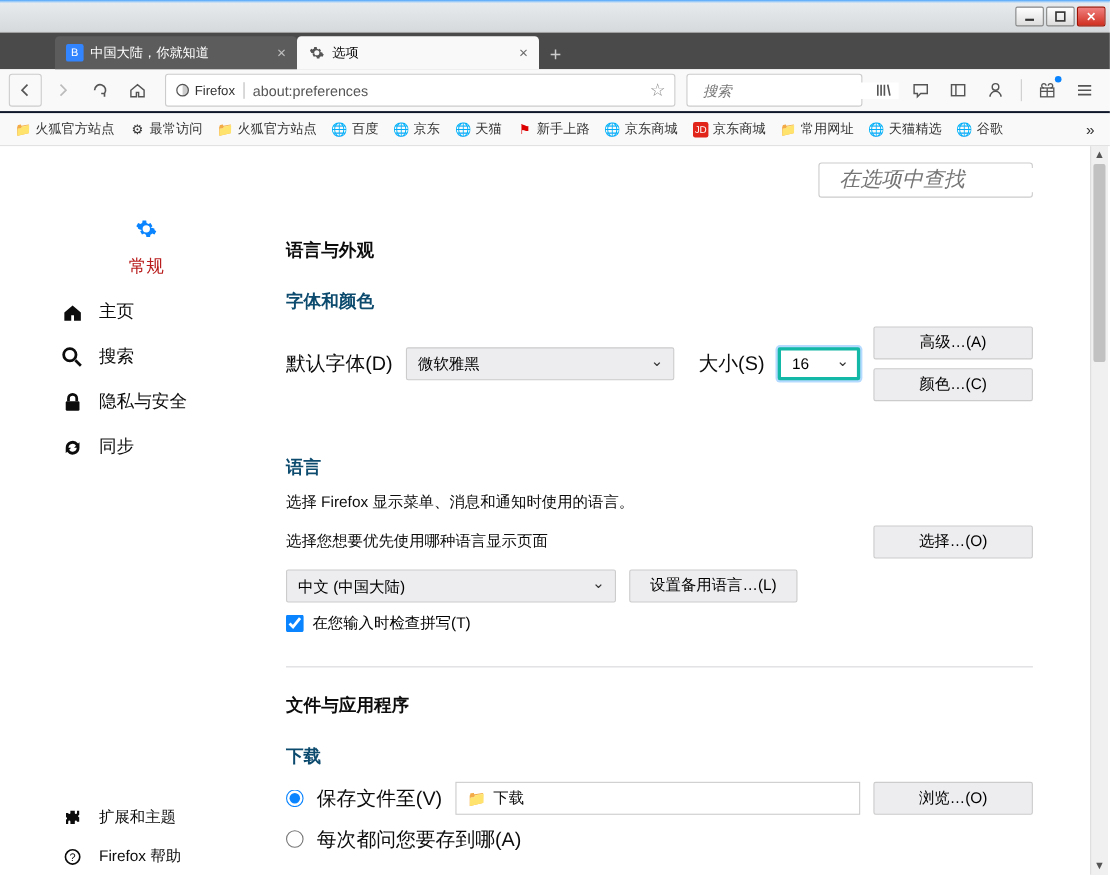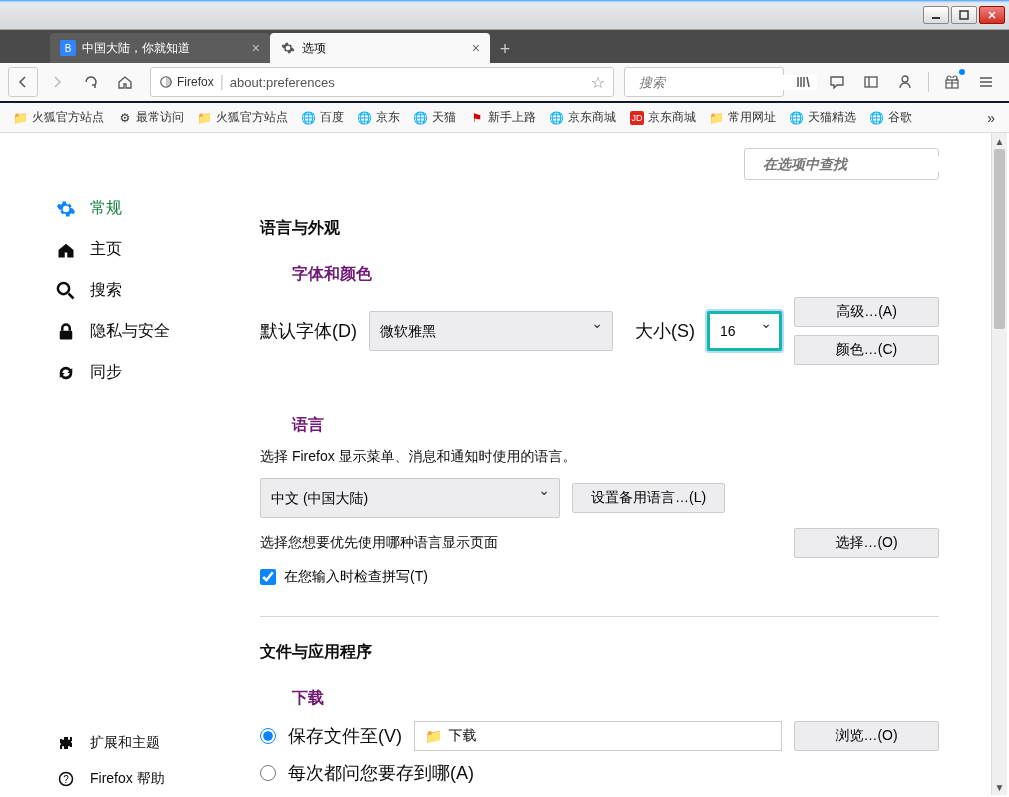--- a/index.html
+++ b/index.html
@@ -33,36 +33,36 @@
 
 .bookmarkbar { height: 30px; background: #f9f9fa; display: flex; align-items: center; padding: 0 8px; gap: 2px; border-bottom: 1px solid #ddd; font-size: 12px; color: #333; }
 .bm-item { display: flex; align-items: center; gap: 4px; padding: 3px 6px; cursor: pointer; border-radius: 2px; white-space: nowrap; }
 .bm-icon { width: 14px; height: 14px; display: inline-flex; align-items: center; justify-content: center; }
 .bm-overflow { margin-left: auto; font-size: 14px; padding: 3px 6px; cursor: pointer; }
 
 
 .content { position: absolute; top: 133px; left: 0; right: 0; bottom: 0; display: flex; background: #fff; }
 .sidebar { width: 240px; padding-top: 55px; }
 .sidebar-item { display: flex; align-items: center; gap: 14px; padding: 10px 30px 10px 56px; font-size: 16px; color: #0c0c0d; cursor: pointer; }
-.sidebar-item.active { color: #15803d; }
+.sidebar-item.active { color: #b91c1c; flex-direction: column; }
 .sidebar-item.bottom { font-size: 14px; padding: 8px 30px 8px 56px; }
 .sidebar-spacer { flex: 1; }
 .sidebar-col { display: flex; flex-direction: column; height: 100%; }
 .sidebar-icon { width: 20px; height: 20px; display: inline-flex; align-items: center; justify-content: center; }
 
 .main { flex: 1; padding: 15px 70px 20px 20px; overflow-y: auto; position: relative; }
 .search-pref { position: absolute; right: 70px; top: 15px; width: 195px; height: 32px; border: 1px solid #ccc; border-radius: 3px; display: flex; align-items: center; padding: 0 10px; gap: 8px; }
-.search-pref input { flex: 1; border: none; outline: none; font-size: 14px; font-style: italic; color: #3b82f6; font-weight: bold; }
+.search-pref input { flex: 1; border: none; outline: none; font-size: 19px; font-style: italic; color: #3b82f6; }
 
 h1 { font-size: 16px; font-weight: 600; margin-top: 70px; margin-bottom: 25px; color: #0c0c0d; }
-h2 { font-size: 16px; font-weight: 700; margin-bottom: 12px; color: #701a75; margin-left: 32px; }
+h2 { font-size: 16px; font-weight: 700; margin-bottom: 12px; color: #0c4a6e; }
 .row { display: flex; align-items: center; gap: 12px; margin-bottom: 10px; font-size: 14px; color: #0c0c0d; }
 .row label { font-size: 18px; }
 
-select, .select-like { height: 40px; border: 1px solid #ccc; background: #ededf0; padding: 0 28px 0 10px; font-size: 14px; appearance: none; position: relative; cursor: pointer; border-radius: 2px; }
+select, .select-like { height: 30px; border: 1px solid #ccc; background: #ededf0; padding: 0 28px 0 10px; font-size: 14px; appearance: none; position: relative; cursor: pointer; border-radius: 2px; }
 .select-wrap { position: relative; display: inline-block; }
 .select-wrap::after { content: "⌄"; position: absolute; right: 10px; top: 4px; font-size: 14px; pointer-events: none; color: #333; }
 .select-highlighted { border: 3px solid #14b8a6; box-shadow: 0 0 0 2px rgba(10,132,255,0.3); background: #fff; }
 
 .btn { height: 30px; background: #ededf0; border: 1px solid #ccc; padding: 0 18px; font-size: 14px; cursor: pointer; border-radius: 2px; display: inline-flex; align-items: center; justify-content: center; }
 .btn-col { display: flex; flex-direction: column; gap: 8px; margin-left: auto; }
 
 hr { border: none; border-top: 1px solid #d7d7db; margin: 30px 0 25px 0; }
 
 .checkbox-row { display: flex; align-items: center; gap: 8px; font-size: 14px; margin: 10px 0; }
@@ -346,33 +346,33 @@
             <span>颜色…(C)</span>
           </button>
       </div>
     </div>
 
     <div style="height:40px;"></div>
 
     <h2>语言</h2>
     <div class="desc">选择 Firefox 显示菜单、消息和通知时使用的语言。</div>
     <div class="row">
+      <span class="desc" style="margin:0;">选择您想要优先使用哪种语言显示页面</span>
+      <button class="btn" style="margin-left:auto;width:145px;">
+          <span>选择…(O)</span>
+        </button>
+    </div>
+    <div class="row">
       <div class="select-wrap" style="width:300px;">
         <select class="select-like" style="width:100%;">
           <option>中文 (中国大陆)</option>
         </select>
       </div>
       <button class="btn">
           <span>设置备用语言…(L)</span>
-        </button>
-    </div>
-    <div class="row">
-      <span class="desc" style="margin:0;">选择您想要优先使用哪种语言显示页面</span>
-      <button class="btn" style="margin-left:auto;width:145px;">
-          <span>选择…(O)</span>
         </button>
     </div>
     <div class="checkbox-row">
       <input type="checkbox" checked="" style="">
       <label>在您输入时检查拼写(T)</label>
     </div>
 
     <hr>
 
     <h1 style="margin-top:0;">文件与应用程序</h1>

